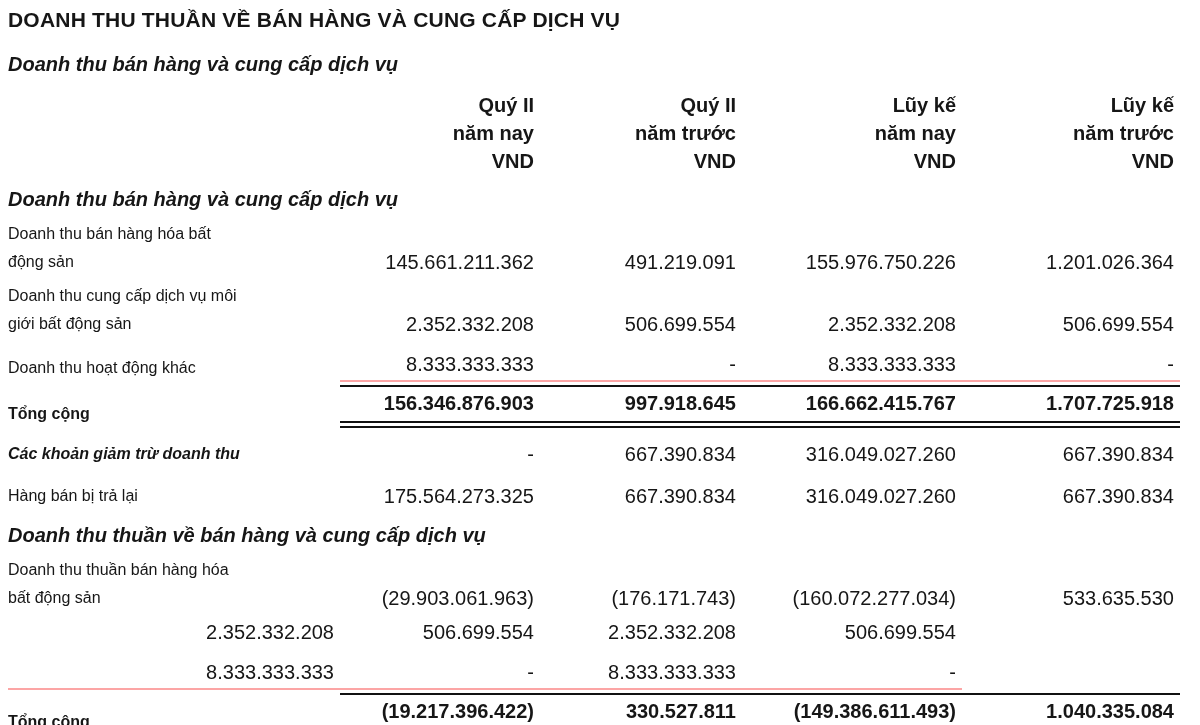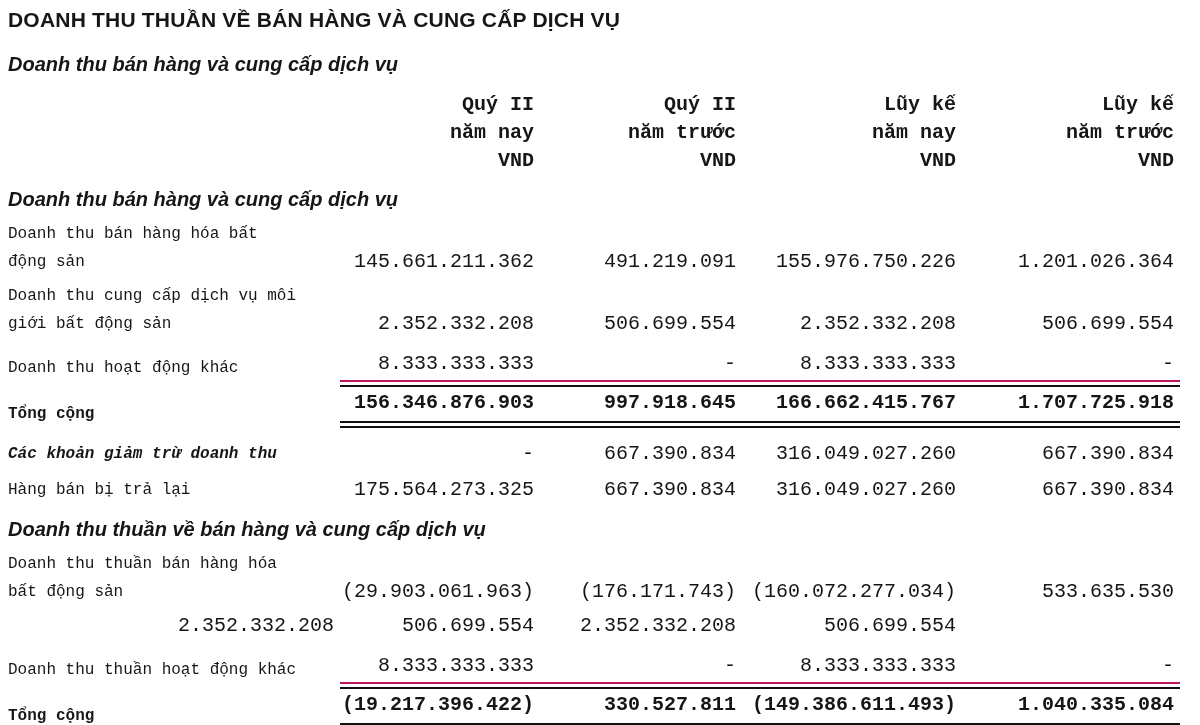--- a/index.html
+++ b/index.html
@@ -18,21 +18,20 @@
   .doc-subtitle {
     margin-top: 21px;
     font-size: 20px; font-weight: 700; font-style: italic;
   }
 
   
   .grid {
     display: grid;
     grid-template-columns: 332px 200px 202px 220px 218px;
     align-items: end;
-    font-family: Liberation Mono, monospace;
   }
   .num, .hcell {
     text-align: right;
     padding-right: 6px;
     font-size: 20px;
     white-space: nowrap;
   }
   .lbl {
     font-size: 16px;
     white-space: pre-line;
@@ -48,27 +47,27 @@
     font-size: 20px; font-weight: 700; font-style: italic;
     line-height: 26px;
   }
   .s1 { margin-top: 11px; }
   .trow { line-height: 28px; }
   .trow .num { line-height: 28px; }
 
   .mt8  { margin-top: 8px; }
   .mt6  { margin-top: 6px; }
   .mt4  { margin-top: 12px; }
-  .mt10 { margin-top: 8px; }
+  .mt10 { margin-top: 14px; }
   .mt12 { margin-top: 12px; }
 
   .center-vals { align-items: center; }
 
   
-  .rule-under .num { border-bottom: 2px solid #be185d; padding-bottom: 2px; }
+  .rule-under .num { border-bottom: 2px solid #fca5a5; padding-bottom: 2px; }
   .total-row { margin-top: 3px; }
   .total-row .lbl { font-weight: 700; }
   .total-row .num {
     font-weight: 700;
     border-top: 2px solid #111;
     border-bottom: 7px double #111;
     padding-top: 2px; padding-bottom: 4px;
   }
 
   .sec2-label { font-weight: 700; font-style: italic; }
@@ -170,21 +169,20 @@
   </div>
 
   <div class="grid trow mt6 center-vals">
     <div class="num">2.352.332.208</div>
     <div class="num">506.699.554</div>
     <div class="num">2.352.332.208</div>
     <div class="num">506.699.554</div>
   </div>
 
   <div class="grid trow mt4 rule-under">
-    <div class="lbl">Doanh thu thuần hoạt động khác</div>
     <div class="num">8.333.333.333</div>
     <div class="num">-</div>
     <div class="num">8.333.333.333</div>
     <div class="num">-</div>
   </div>
 
   <div class="grid trow total-row">
     <div class="lbl">Tổng cộng</div>
     <div class="num">(19.217.396.422)</div>
     <div class="num">330.527.811</div>

